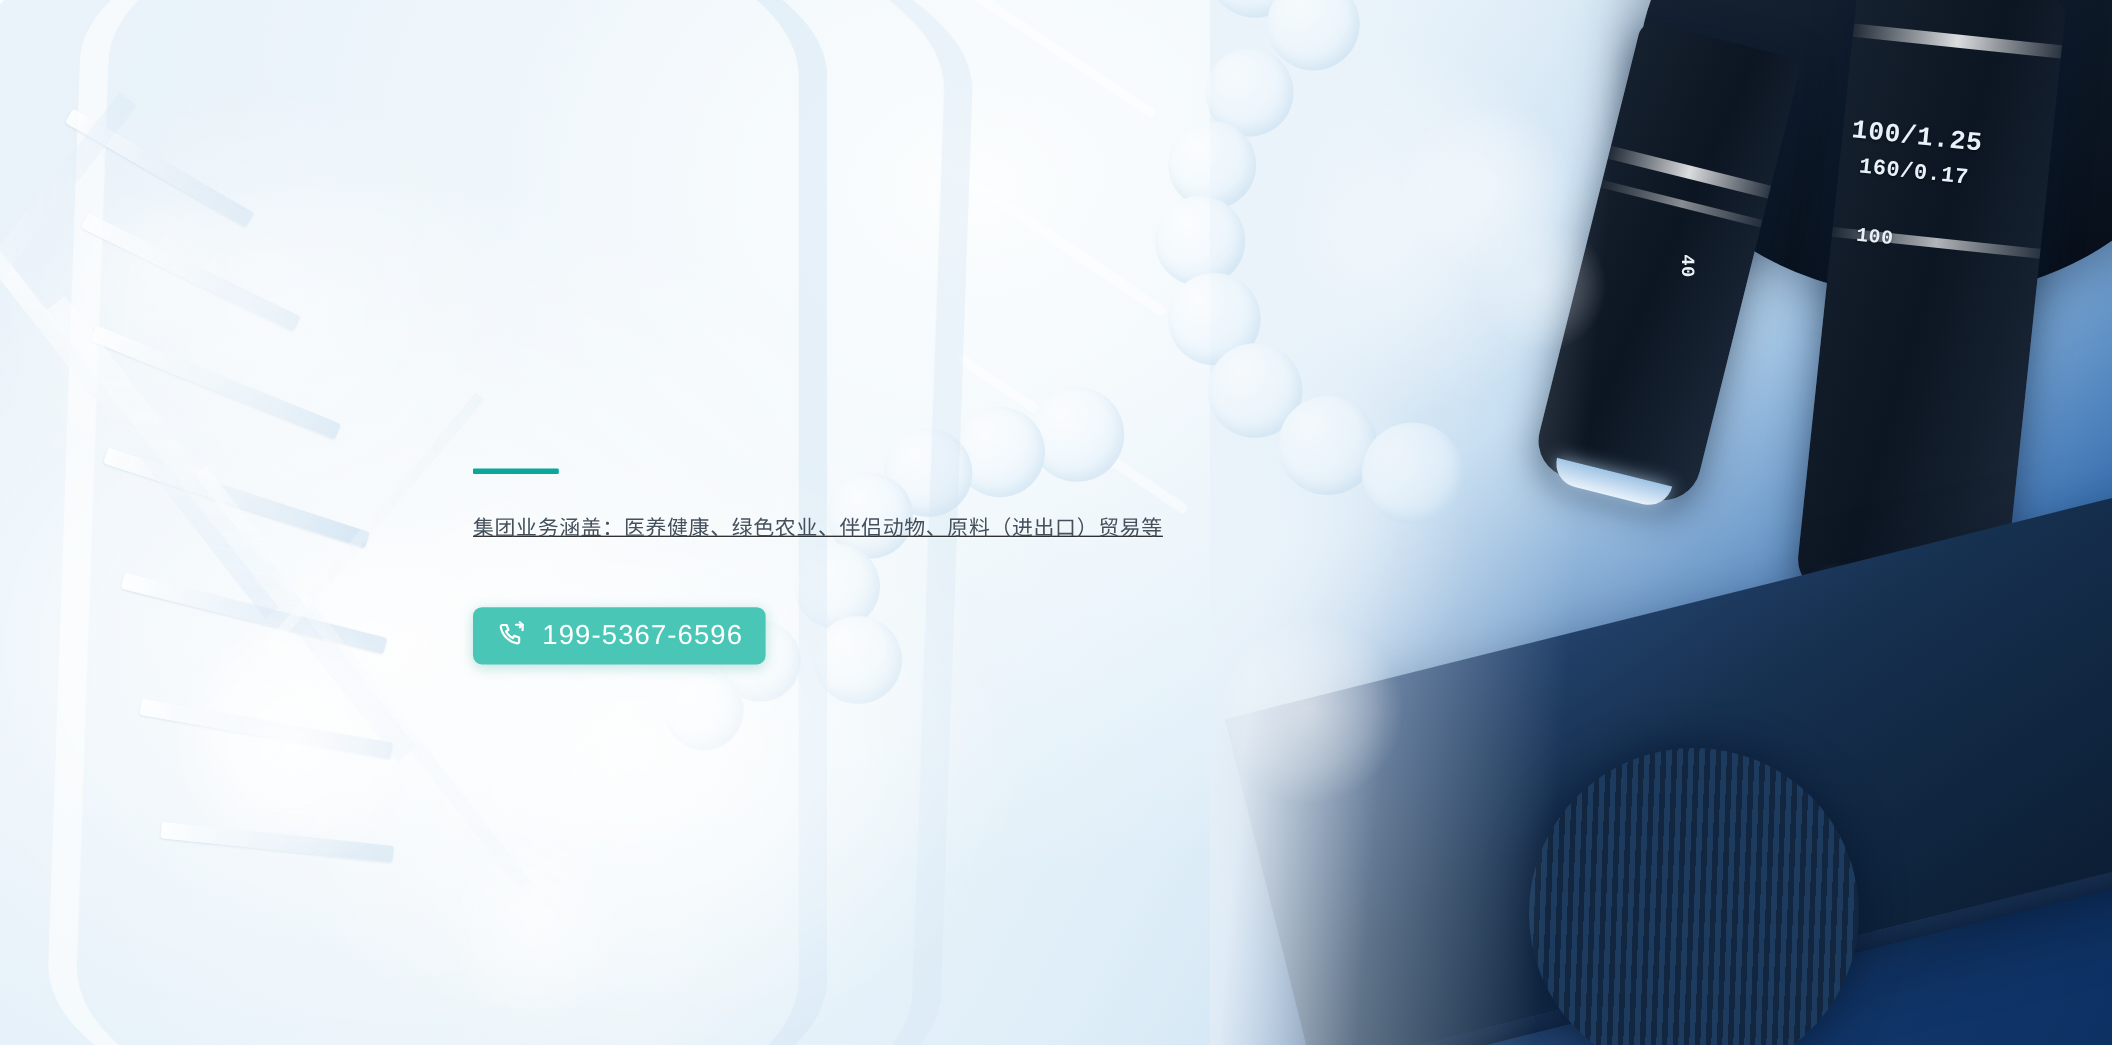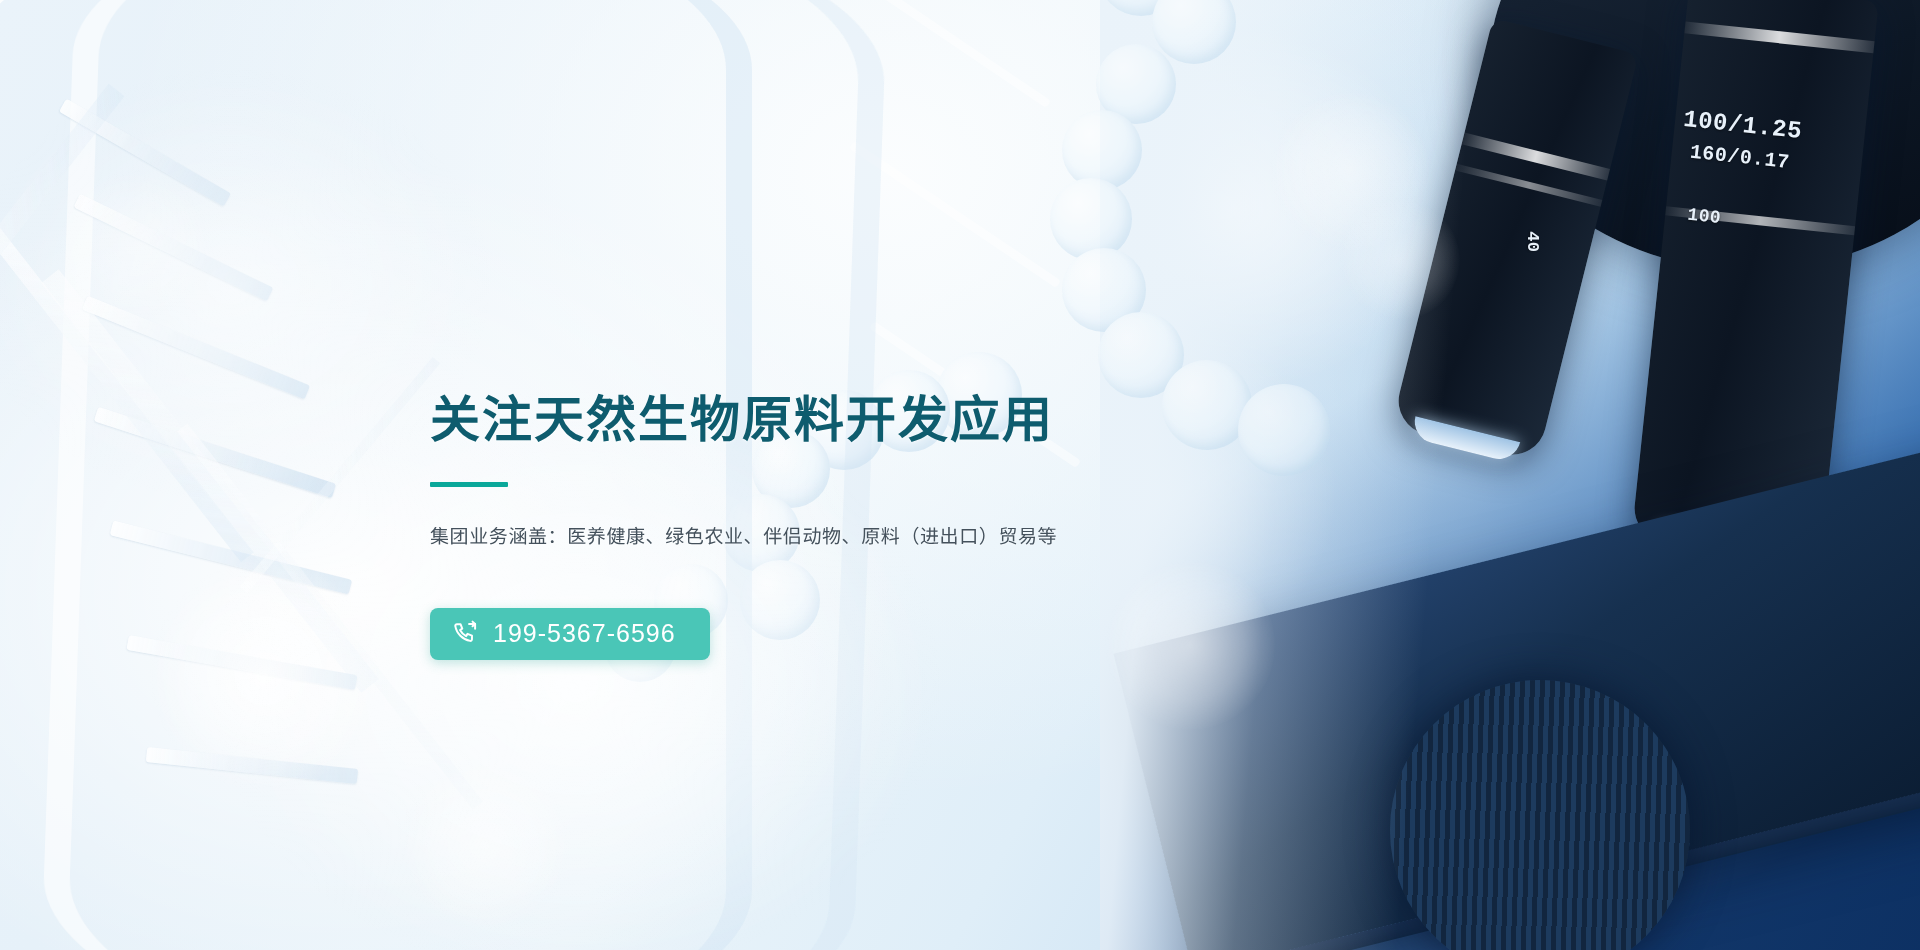--- a/index.html
+++ b/index.html
@@ -118,29 +118,29 @@
 
   
   .content{position:absolute;left:430px;top:392px;width:900px;}
   .headline{
     margin:0;font-size:50px;line-height:1.12;font-weight:700;
     color:#0e5c6e;letter-spacing:2px;
     text-shadow:0 1px 3px rgba(255,255,255,.55);
     white-space:nowrap;
   }
   .divider{margin-top:34px;width:78px;height:5px;background:#0aa89a;border-radius:1px;}
-  .desc{margin-top:34px;}
+  .desc{margin-top:34px;text-decoration:underline;}
   .desc p{
     margin:0 0 14px 0;font-size:19px;line-height:1.72;
     color:#44515c;letter-spacing:.6px;white-space:nowrap;
     text-shadow:0 1px 2px rgba(255,255,255,.6);
   }
   .phone-btn{
     display:inline-flex;align-items:center;gap:13px;
-    margin-top:40px;height:52px;padding:0 34px 0 22px;
+    margin-top:40px;height:52px;padding:0 20px 0 22px;
     background:#4ac6b7;border:none;border-radius:8px;cursor:pointer;
     box-shadow:0 3px 12px rgba(60,170,155,.32);
   }
   .phone-btn .num{
     color:#ffffff;font-size:25px;font-weight:400;letter-spacing:1px;
     font-family:"Liberation Sans","DejaVu Sans",sans-serif;
   }
   .phone-btn svg{display:block;}
 </style>
 </head>
@@ -218,21 +218,20 @@
   <div class="bokeh" style="left:400px;top:760px;width:170px;height:170px;opacity:.55;"></div>
   <div class="bokeh" style="left:1105px;top:560px;width:170px;height:170px;opacity:.5;"></div>
   <div class="bokeh" style="left:1270px;top:90px;width:160px;height:160px;opacity:.45;"></div>
   <div class="bokeh" style="left:1340px;top:200px;width:120px;height:120px;opacity:.35;"></div>
   <div class="bokeh" style="left:60px;top:170px;width:150px;height:150px;opacity:.4;"></div>
 
   <div class="wash"></div>
 
   <div class="content">
 
-    <h1 class="headline">关注天然生物原料开发应用</h1>
 
     <div class="divider"></div>
 
     <div class="desc">
       <p>集团业务涵盖：医养健康、绿色农业、伴侣动物、原料（进出口）贸易等</p>
     </div>
 
     <button class="phone-btn">
       <span>
         <svg width="28" height="28" viewBox="0 0 24 24" fill="none" stroke="#ffffff" stroke-width="1.7" stroke-linecap="round" stroke-linejoin="round">

